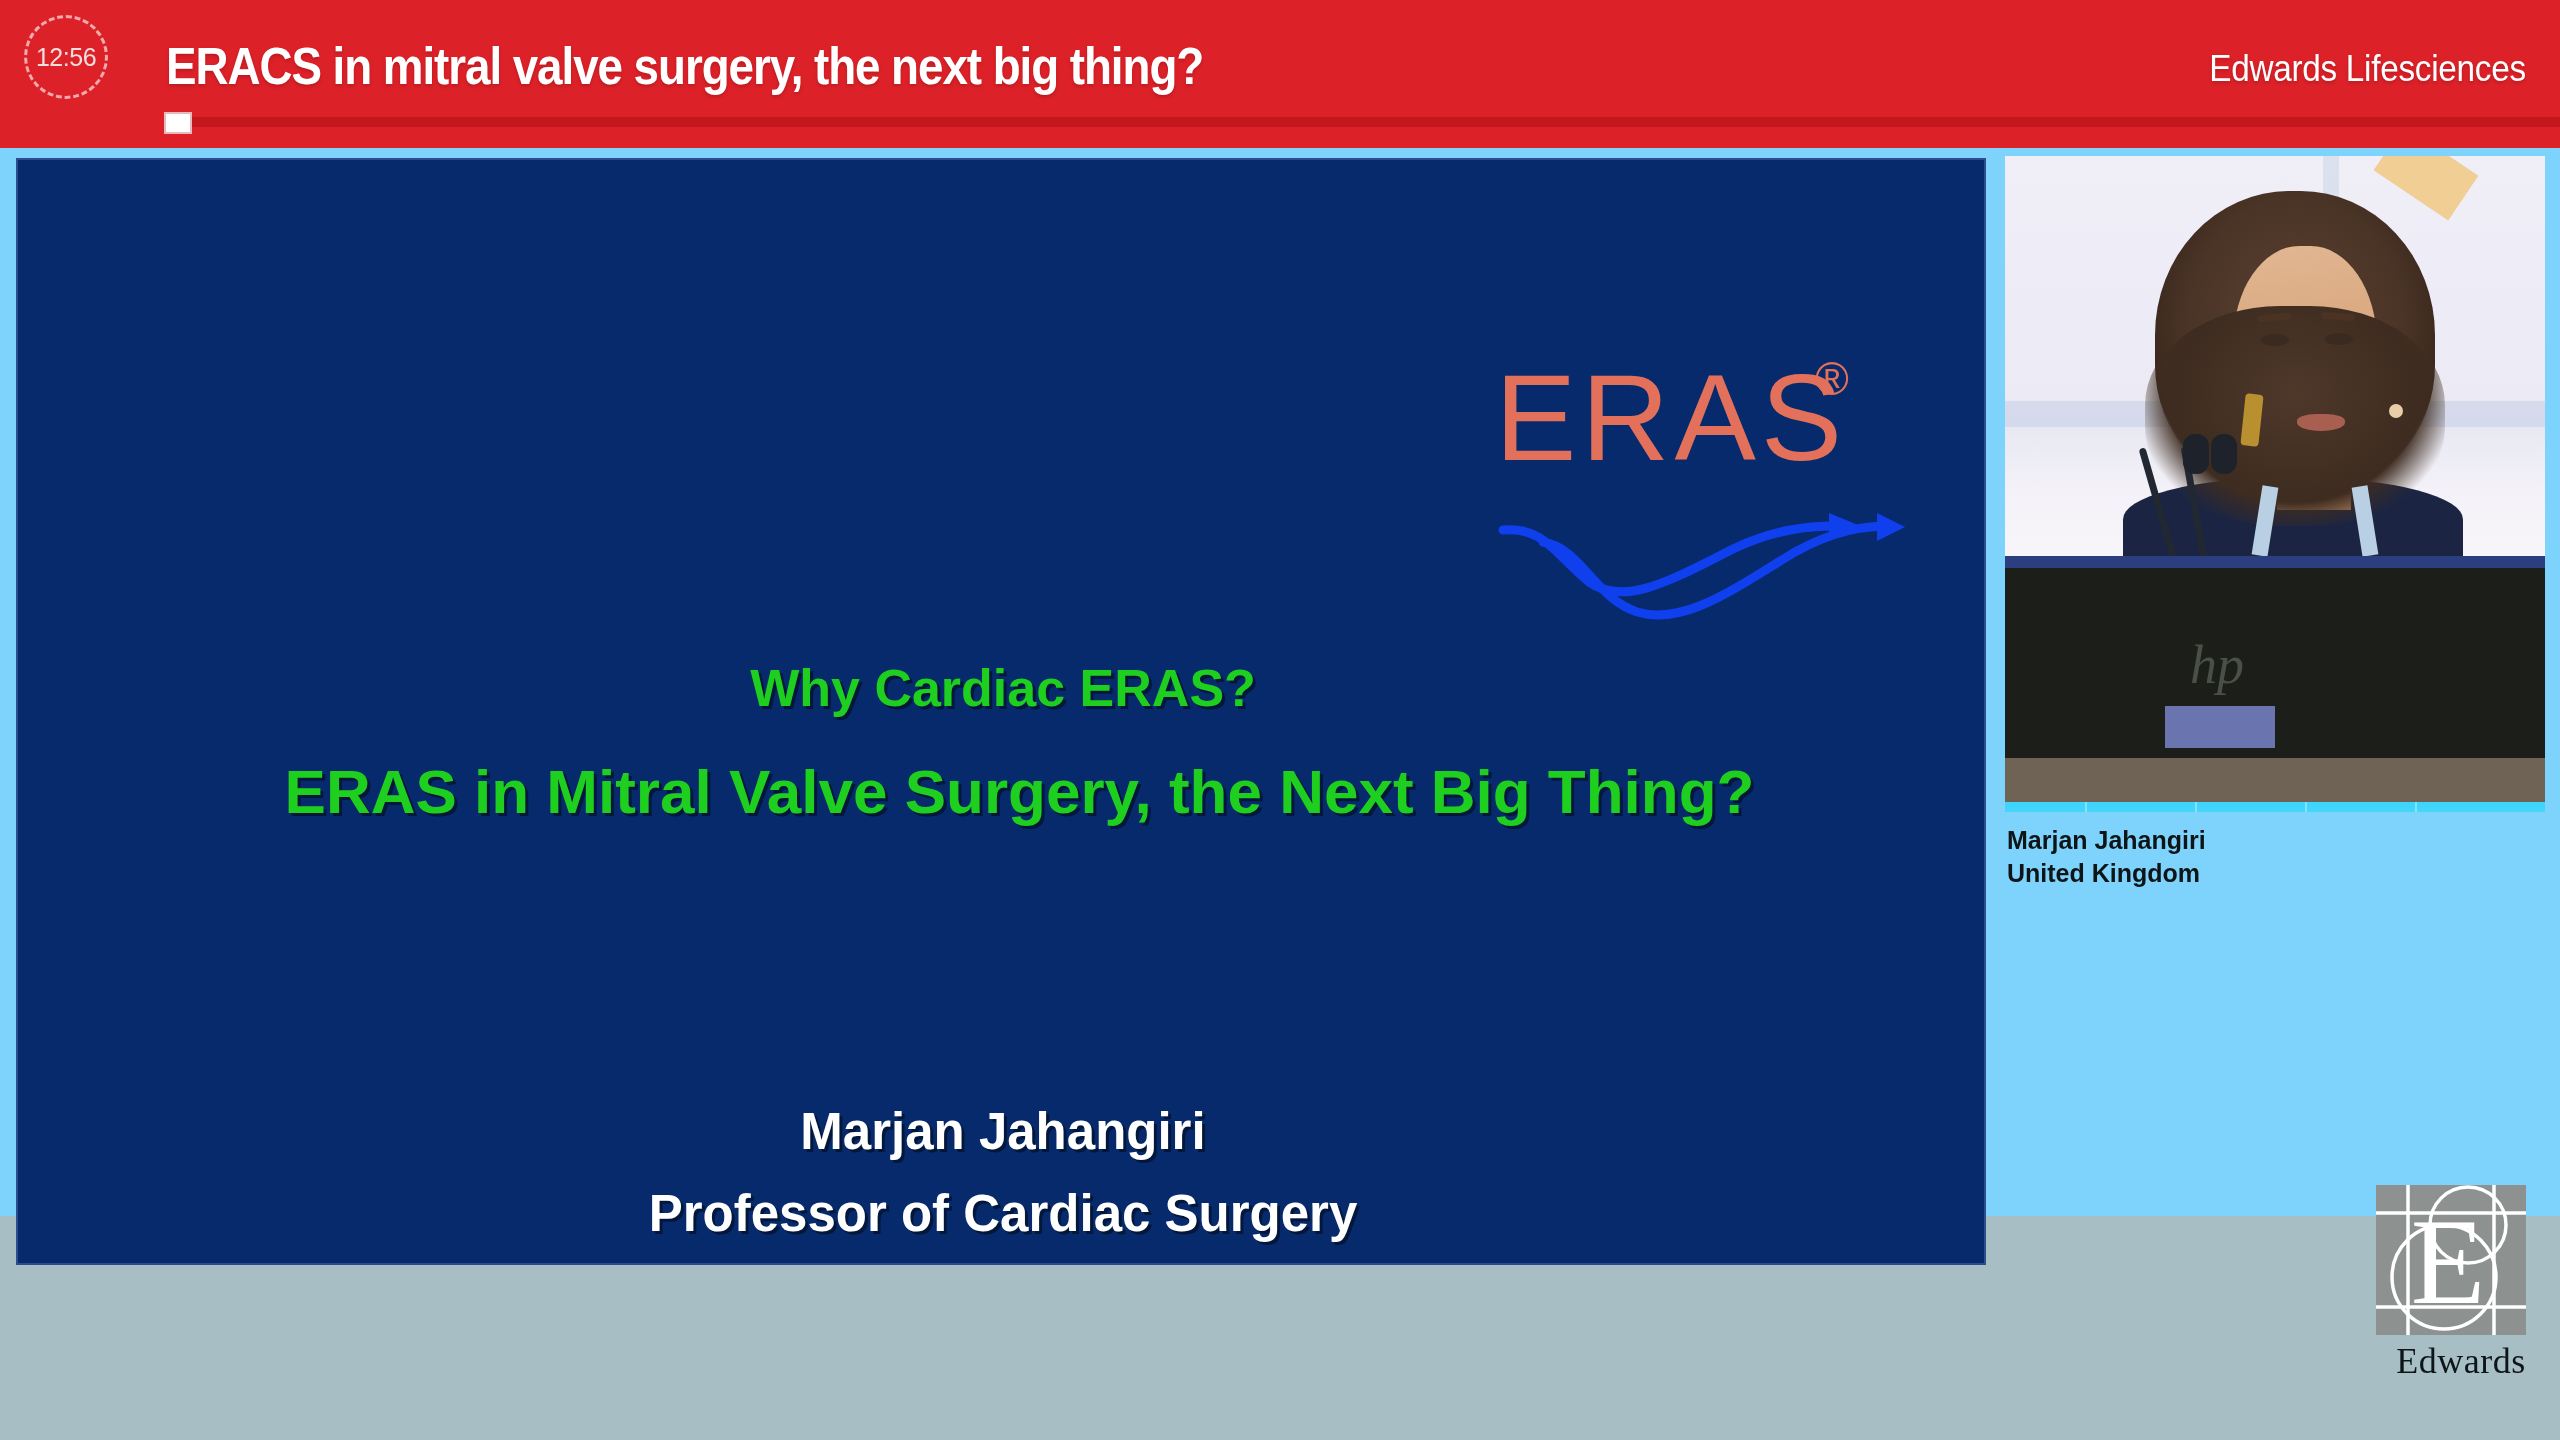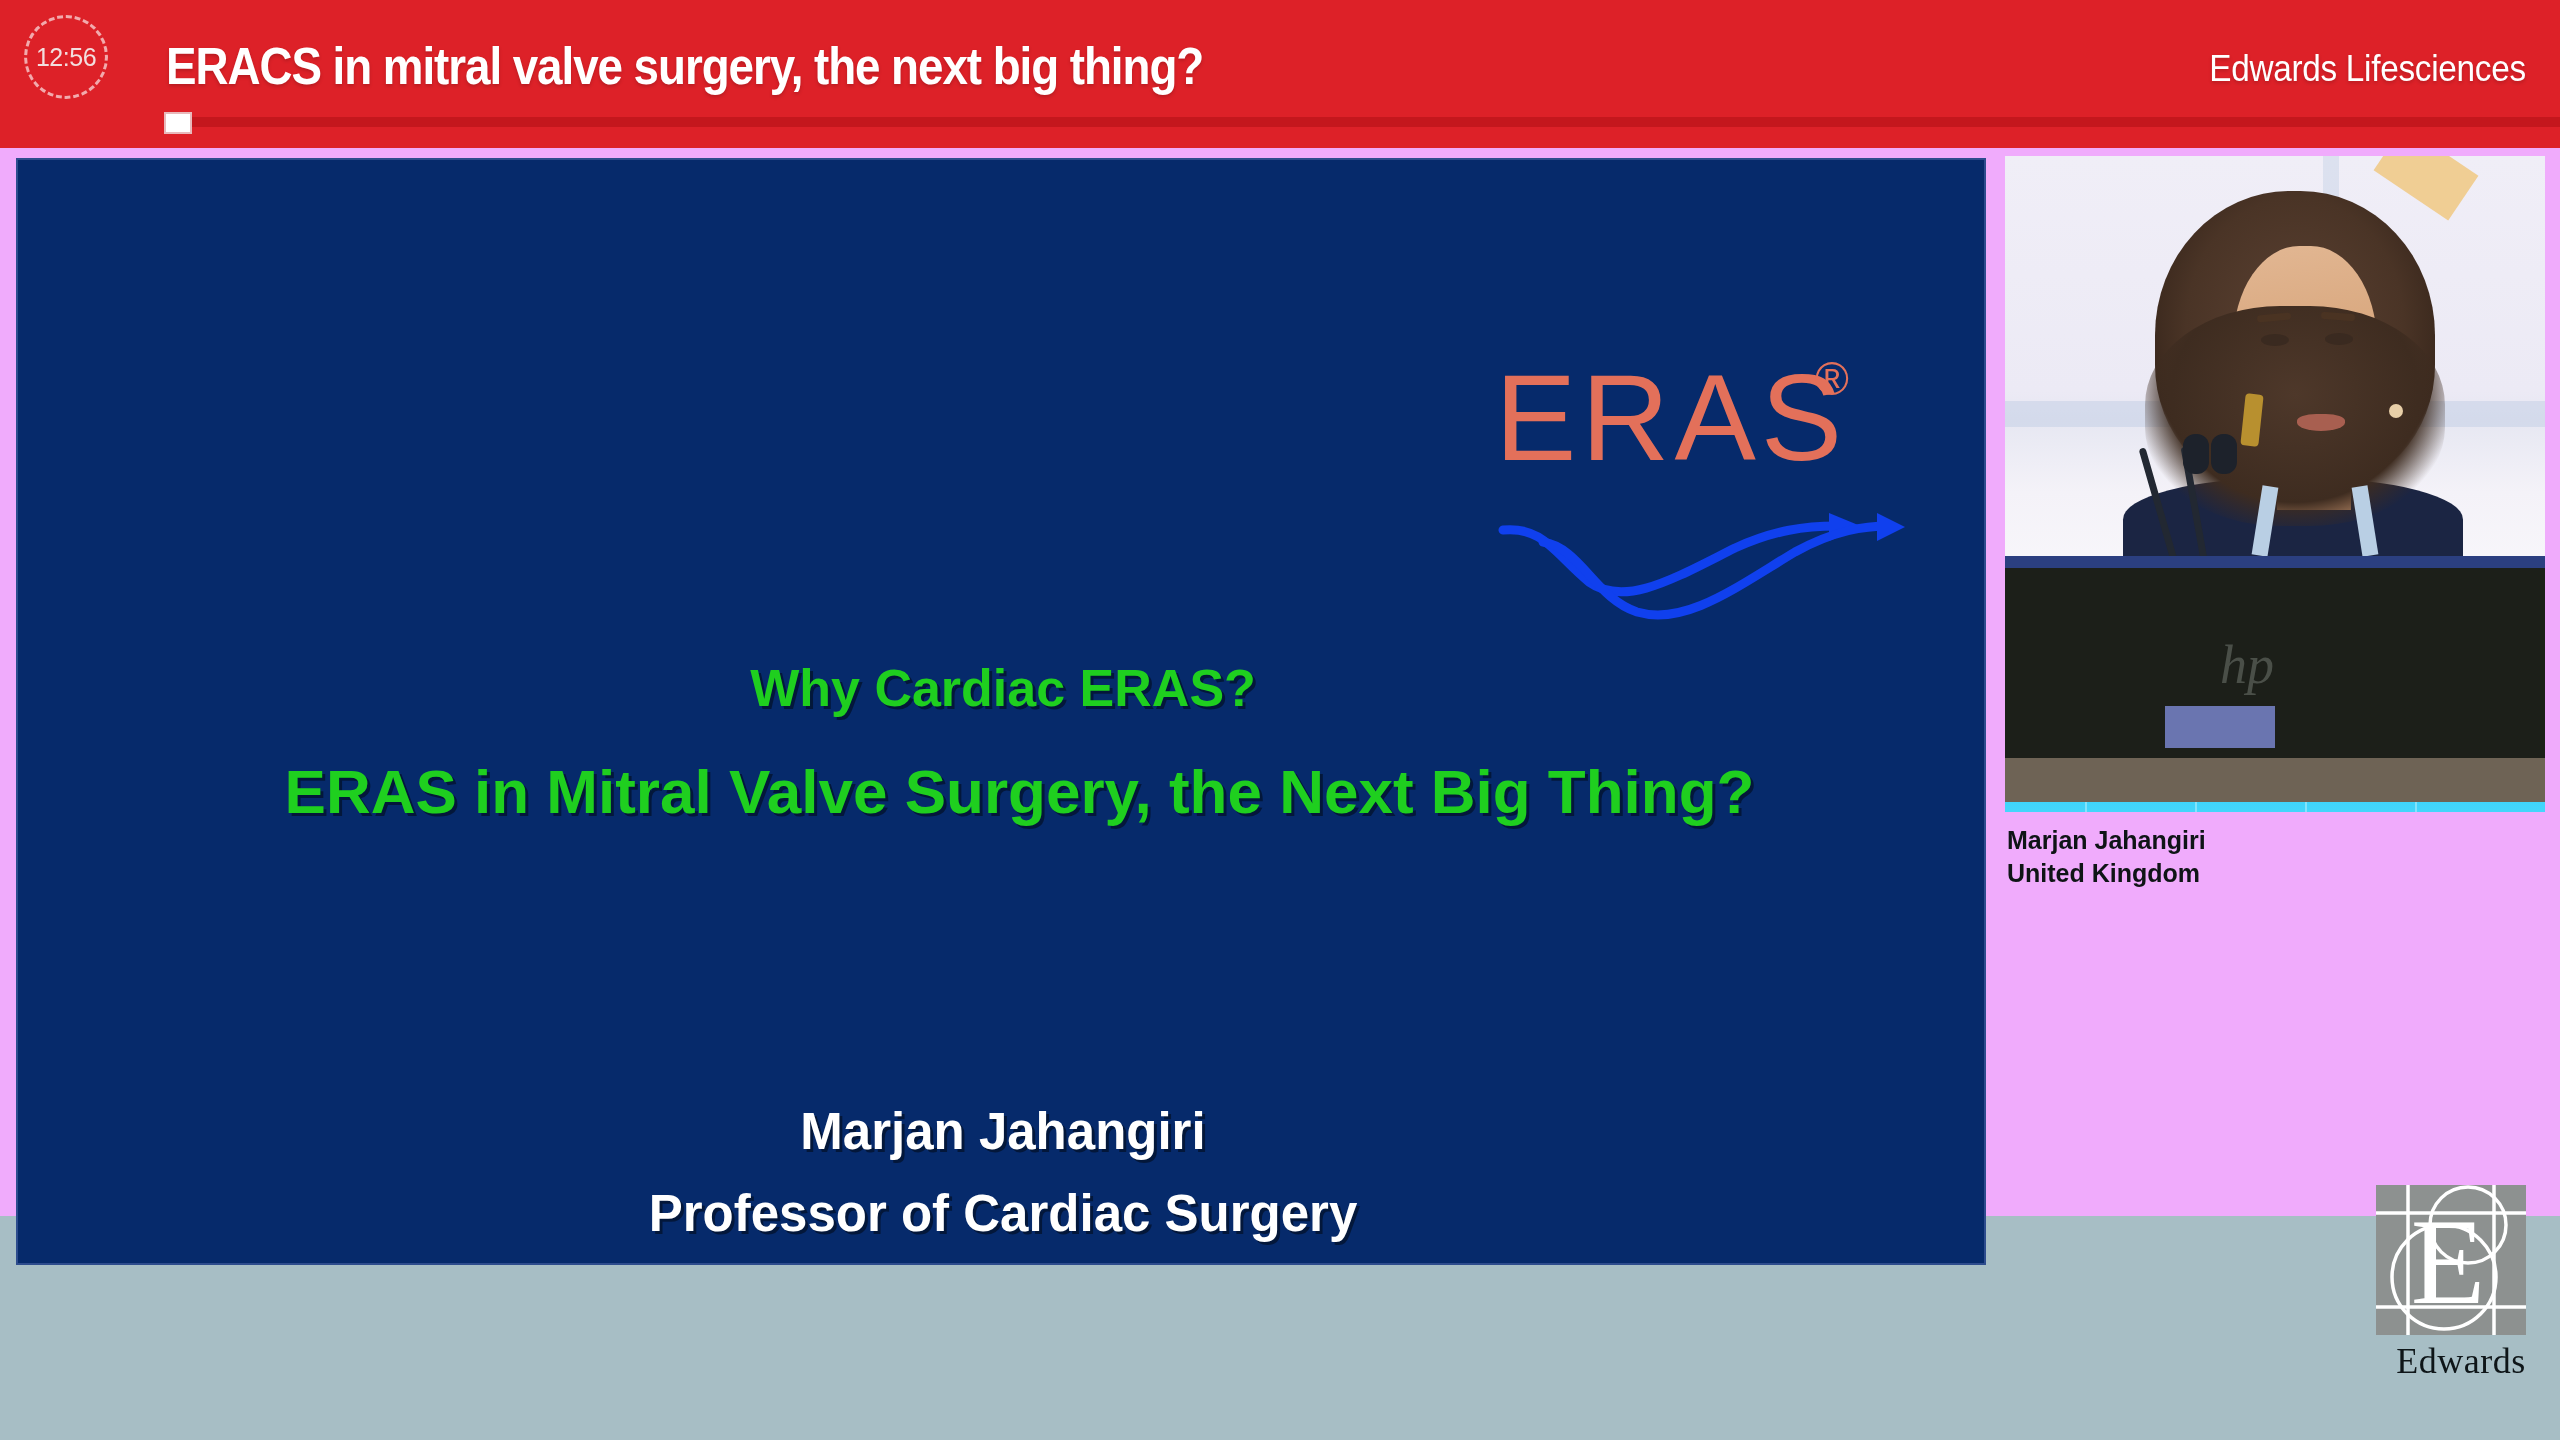--- a/index.html
+++ b/index.html
@@ -2,21 +2,21 @@
 <html><head>
 <meta charset="utf-8">
 <style>
   * { margin:0; padding:0; box-sizing:border-box; }
   html, body {
     width:2560px; height:1440px;
     background:#a7bec5;
     font-family:"Liberation Sans", sans-serif;
     overflow:hidden;
   }
-  #root { position:relative; width:2560px; height:1216px; background:#f0abfc; }
+  #root { position:relative; width:2560px; height:1216px; background:#7dd3fc; }
 
   
   .header {
     position:absolute; left:0; top:0; width:2560px; height:148px;
     background:#dd2128;
     overflow:hidden;
   }
   .timer-circle {
     position:absolute; left:24px; top:15px; width:84px; height:84px;
     border:3px dashed rgba(255,255,255,.62);
@@ -161,21 +161,21 @@
   .v-lanyard-r { position:absolute; left:352px; top:330px; width:16px; height:70px; background:#b9cfe4; transform:rotate(-9deg);}
   .v-micstand-1 { position:absolute; left:150px; top:290px; width:7px; height:120px; background:#222832; transform:rotate(-16deg); border-radius:4px;}
   .v-micstand-2 { position:absolute; left:186px; top:290px; width:7px; height:120px; background:#222832; transform:rotate(-10deg); border-radius:4px;}
   .v-michead-1 { position:absolute; left:178px; top:278px; width:26px; height:40px; background:#1d222b; border-radius:12px;}
   .v-michead-2 { position:absolute; left:206px; top:278px; width:26px; height:40px; background:#1d222b; border-radius:12px;}
 
   
   .v-podium-top { position:absolute; left:0; top:400px; width:540px; height:14px; background:#2b3f80;}
   .v-podium { position:absolute; left:0; top:412px; width:540px; height:190px; background:#1c1f19;}
   .v-podium-hp {
-    position:absolute; left:215px; top:478px; width:62px; height:56px;
+    position:absolute; left:185px; top:478px; width:62px; height:56px;
     color:#4a4f48; font-style:italic; font-size:54px; font-family:"Liberation Serif", serif;
   }
   .v-podium-card { position:absolute; left:160px; top:550px; width:110px; height:42px; background:#6a75b0;}
   .v-band { position:absolute; left:0; top:602px; width:540px; height:44px; background:#6e6355;}
   .v-cyan { position:absolute; left:0; top:646px; width:540px; height:60px; background:linear-gradient(180deg,#3fd4fb 0%, #62dcfc 100%);}
   .v-cyan-seam { position:absolute; top:0; width:2px; height:60px; background:rgba(255,255,255,.35);}
 
   
   .caption {
     position:absolute; left:2007px; top:824px; width:540px;

